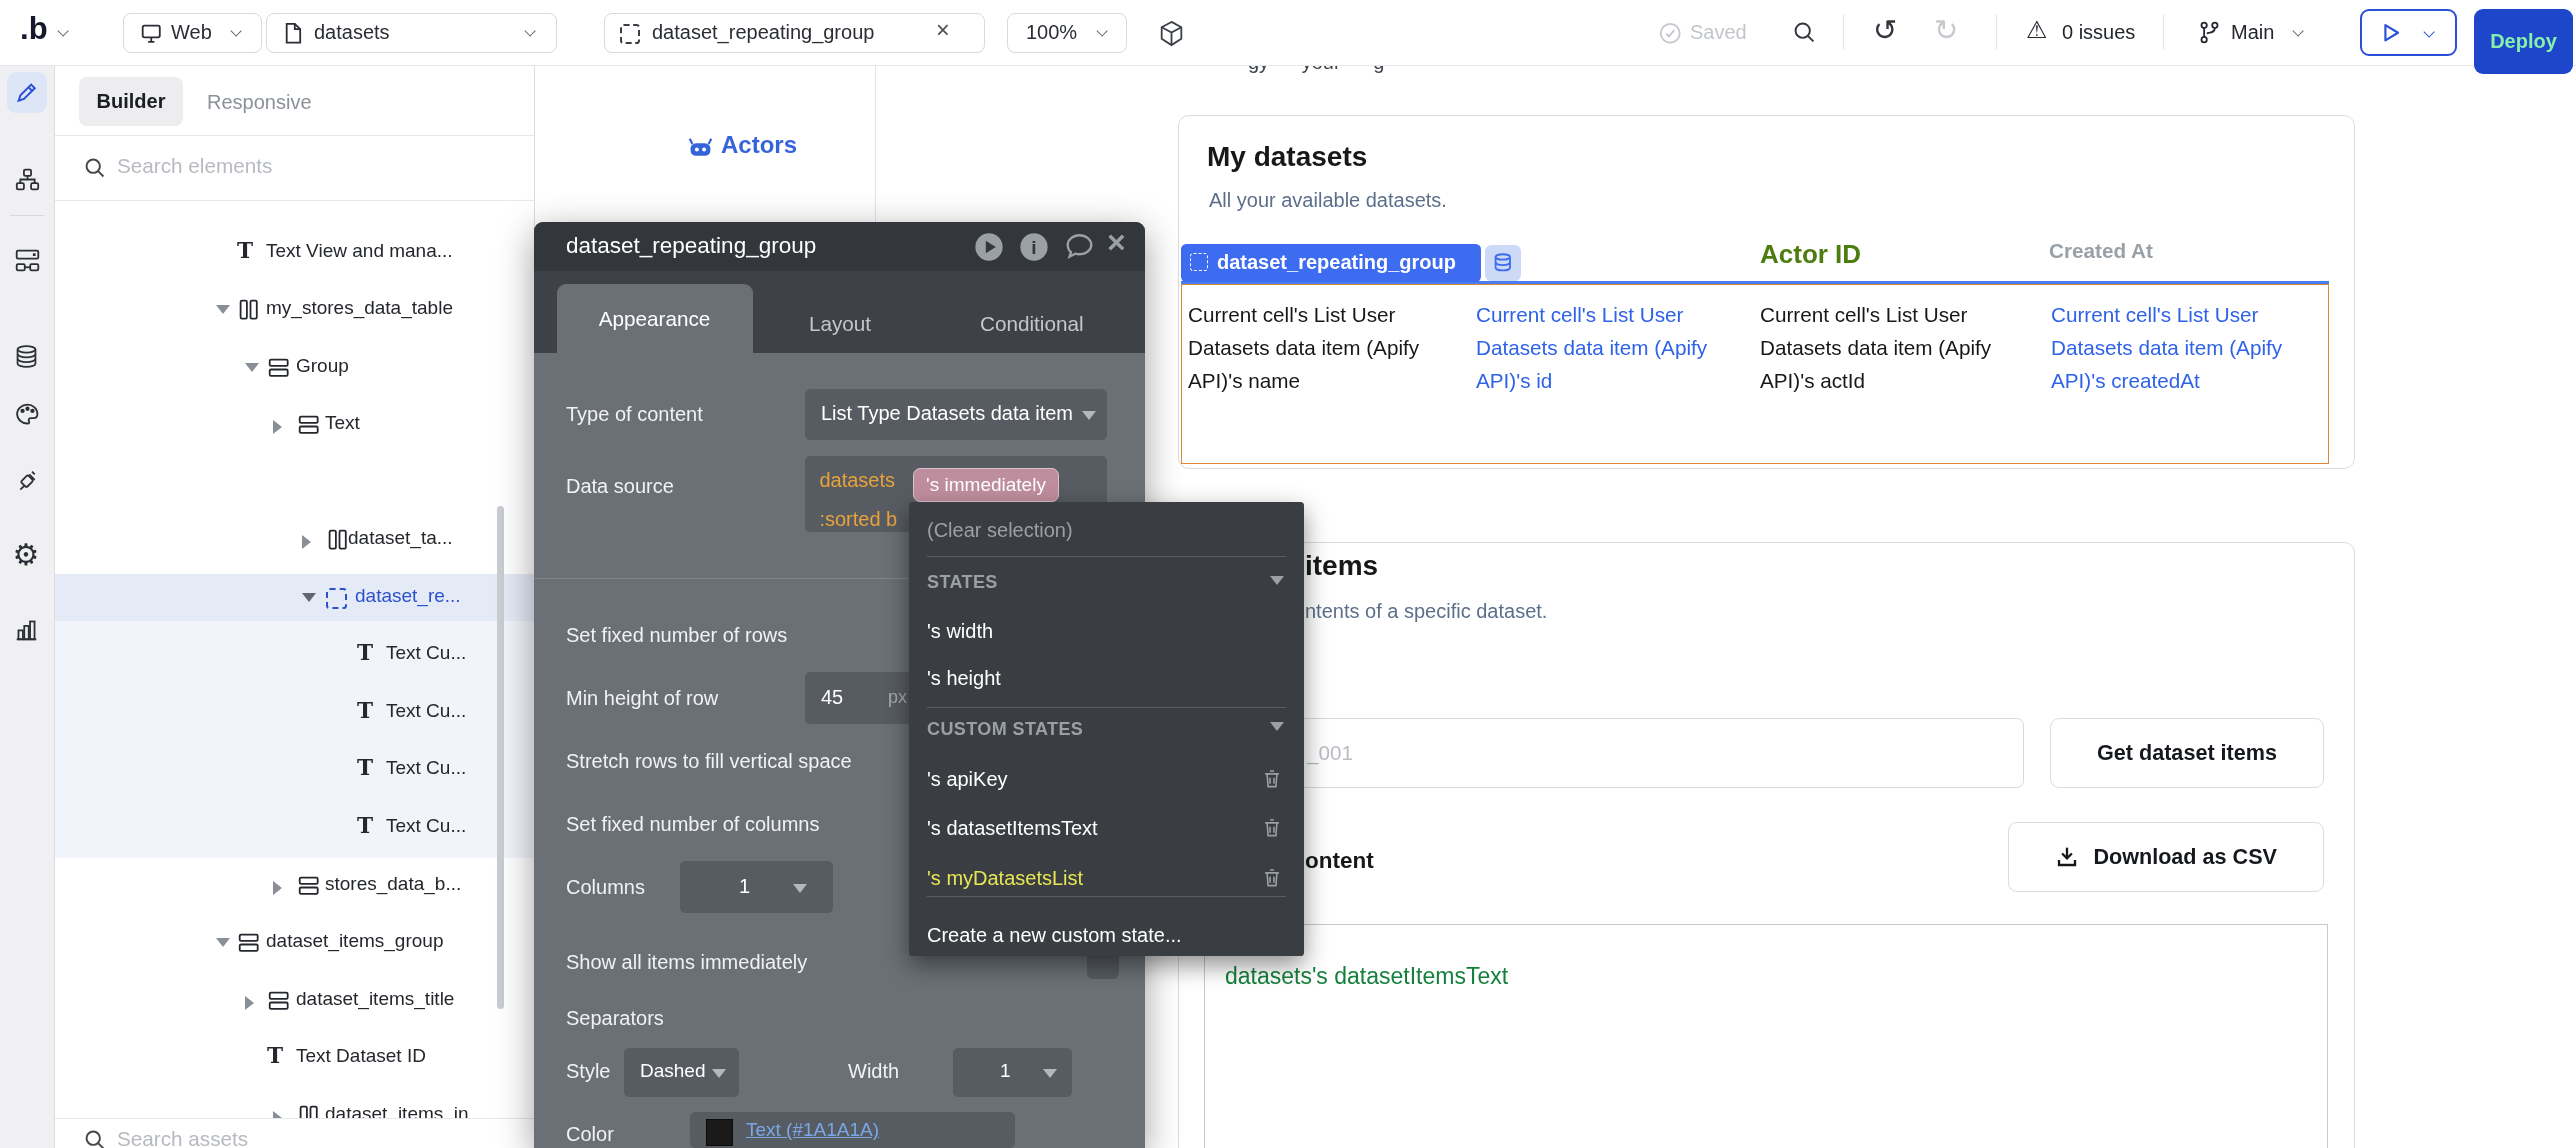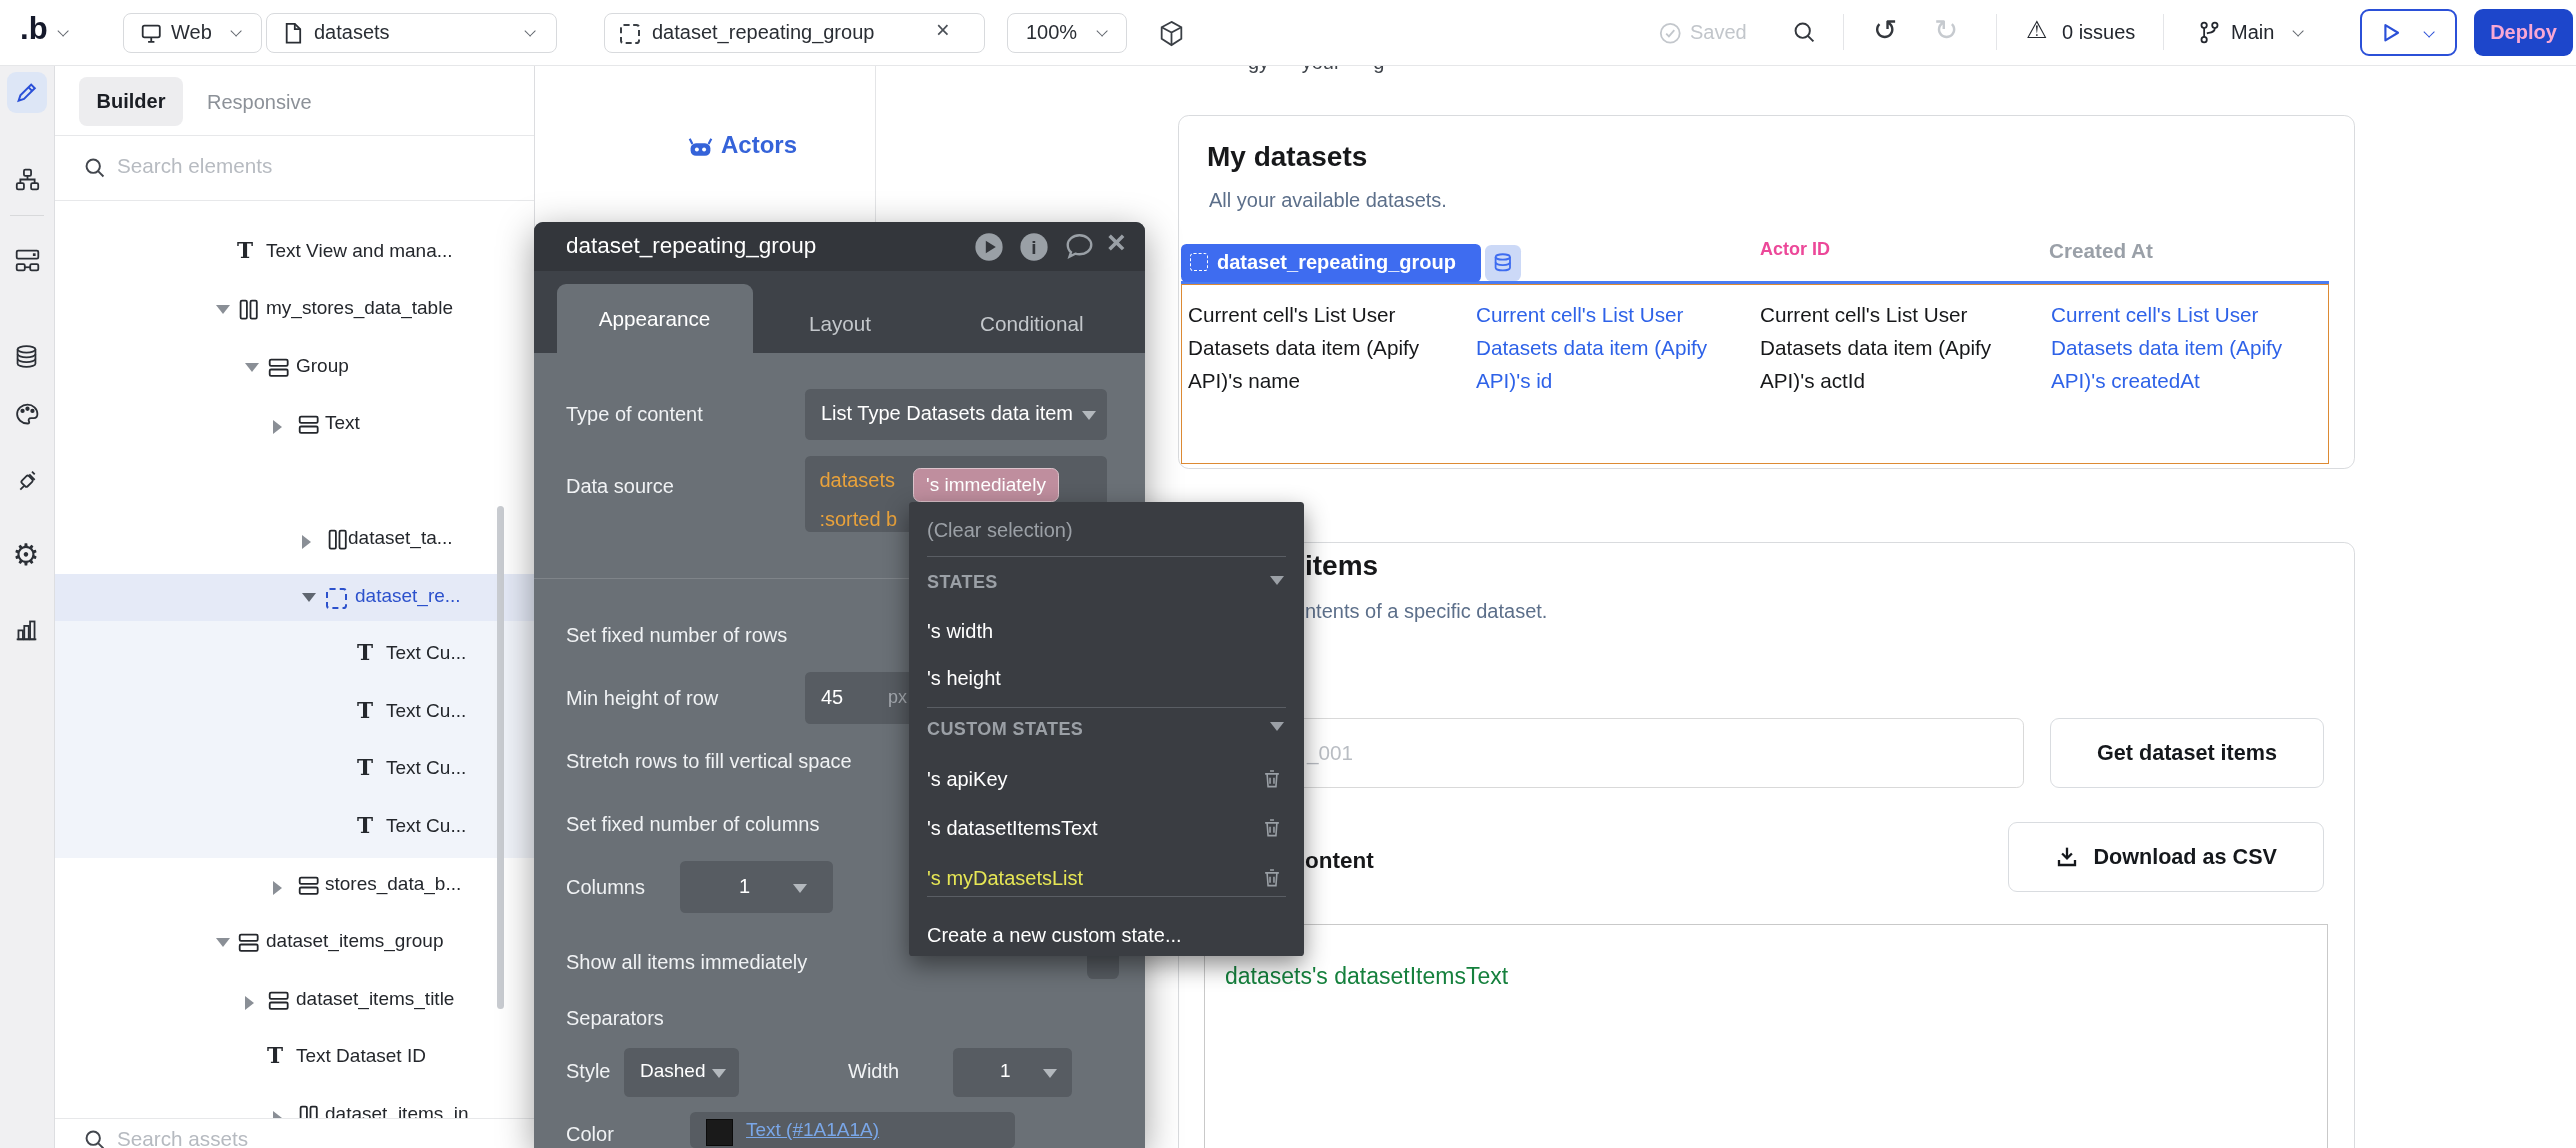--- a/index.html
+++ b/index.html
@@ -73,21 +73,21 @@
           <circle cx="19" cy="15" r="2.2" fill="#fff"></circle>
         </svg>
     </span>
     <span class="abs nw" style="left:34px;top:0;font-size:24px;font-weight:bold;color:#3563d9">Actors</span>
   </div>
 
   <div class="card" style="left:1178px;top:115px;width:1177px;height:354px"></div>
   <div class="abs nw" style="left:1207px;top:141px;font-size:28px;font-weight:bold;color:#17181a;z-index:2">My datasets</div>
   <div class="abs nw" style="left:1209px;top:189px;font-size:20px;color:#5c6f8a;z-index:2">All your available datasets.</div>
 
-  <div class="abs nw" style="left:1760px;top:239px;font-size:18px;font-weight:bold;color:#ec4899;z-index:2">Actor ID</div>
+  <div class="abs nw" style="left:1760px;top:239px;font-size:26px;font-weight:bold;color:#4d7c0f;z-index:2">Actor ID</div>
   <div class="abs nw" style="left:2049px;top:239px;font-size:20.7px;font-weight:bold;color:#9aa0a8;z-index:2">Created At</div>
 
   <div class="abs" style="left:1181px;top:244px;width:300px;height:38px;background:#3e6cf0;border-radius:5.4px;z-index:3">
     <span class="abs" style="left:9px;top:9px;width:16px;height:16px;border:1.8px dashed #fff;border-radius:3.6px"></span>
     <span class="abs nw" style="left:36px;top:7.2px;font-size:20px;font-weight:bold;color:#fff">dataset_repeating_group</span>
   </div>
   <div class="abs" style="left:1485px;top:245px;width:36px;height:36px;background:#ccd9f7;border-radius:6.3px;z-index:3">
     <span class="abs" style="left:7.2px;top:7.2px">
       <svg width="21.6" height="21.6" viewBox="0 0 24 24" fill="none" stroke="#3e6cf0" stroke-width="2">
           <ellipse cx="12" cy="5.5" rx="8" ry="3"></ellipse>
@@ -550,19 +550,19 @@
     <span class="chev abs" style="left:2294px;top:27px"></span>
 
     <div class="abs" style="left:2360px;top:9px;width:97px;height:47px;border:2.2px solid #2b50d8;border-radius:9px;box-sizing:border-box;background:#fff">
       <span class="abs" style="left:18px;top:10.8px">
         <svg width="21.6" height="21.6" viewBox="0 0 24 24" fill="none" stroke="#2b50d8" stroke-width="2.4" stroke-linejoin="round">
             <path d="M6 3.5v17l14-8.5z"></path>
           </svg>
       </span>
       <span class="chev abs" style="left:63px;top:17px;border-color:#2b50d8"></span>
     </div>
-    <div class="abs" style="left:2474px;top:9px;width:99px;height:47px;background:#1d46cb;border-radius:9px;display:flex;align-items:center;justify-content:center;font-size:20px;font-weight:bold;color:#f9a8d4">
+    <div class="abs" style="left:2474px;top:9px;width:99px;height:65px;background:#1d46cb;border-radius:9px;display:flex;align-items:center;justify-content:center;font-size:20px;font-weight:bold;color:#86efac">
       <span>Deploy</span>
     </div>
   </div>
 
 </div>
 
 
 </body></html>

